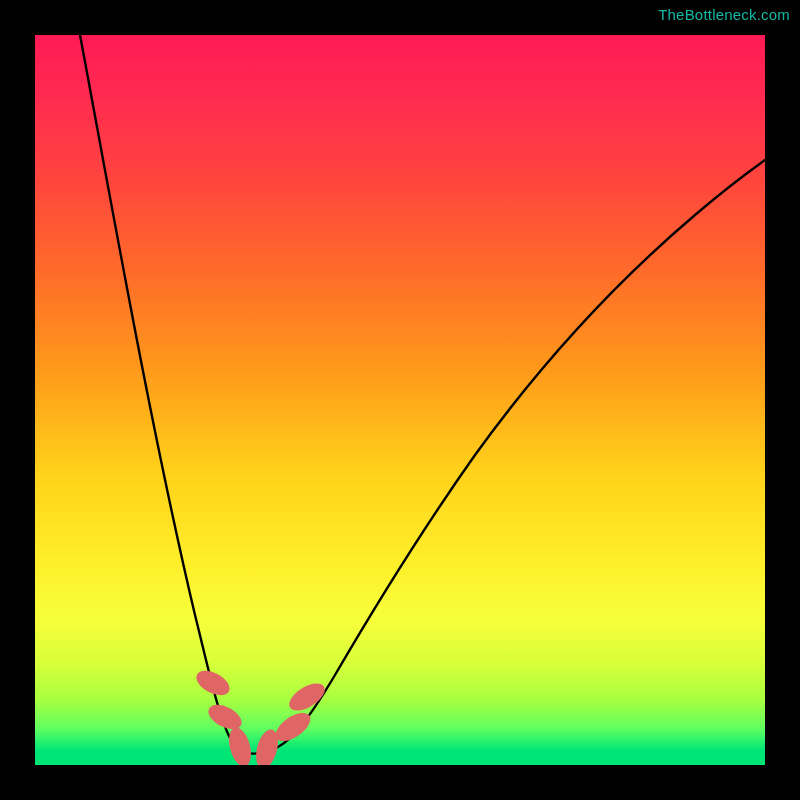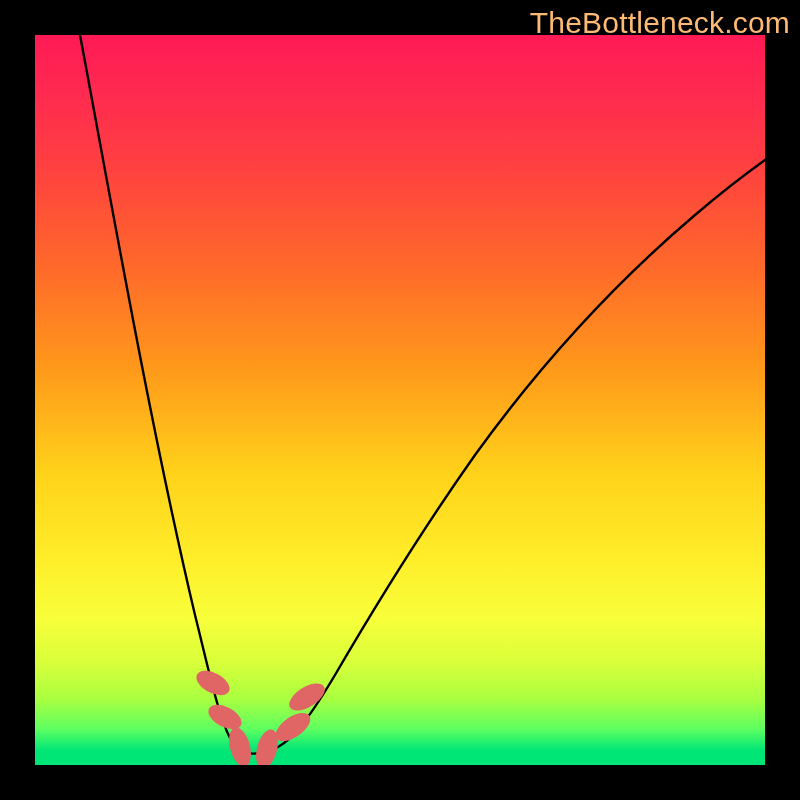--- a/index.html
+++ b/index.html
@@ -36,22 +36,22 @@
       #a8ff40 91%,
       #60ff60 95%,
       #00e676 98%,
       #00e676 100%
     );
   }
   .watermark {
     position: absolute;
     top: 6px;
     right: 10px;
-    color: #fdba74;
-    font-size: 30px;
+    color: #14b8a6;
+    font-size: 15px;
     font-weight: 500;
     letter-spacing: 0.2px;
     user-select: none;
   }
   svg.curve {
     position: absolute;
     inset: 0;
     width: 100%;
     height: 100%;
   }

